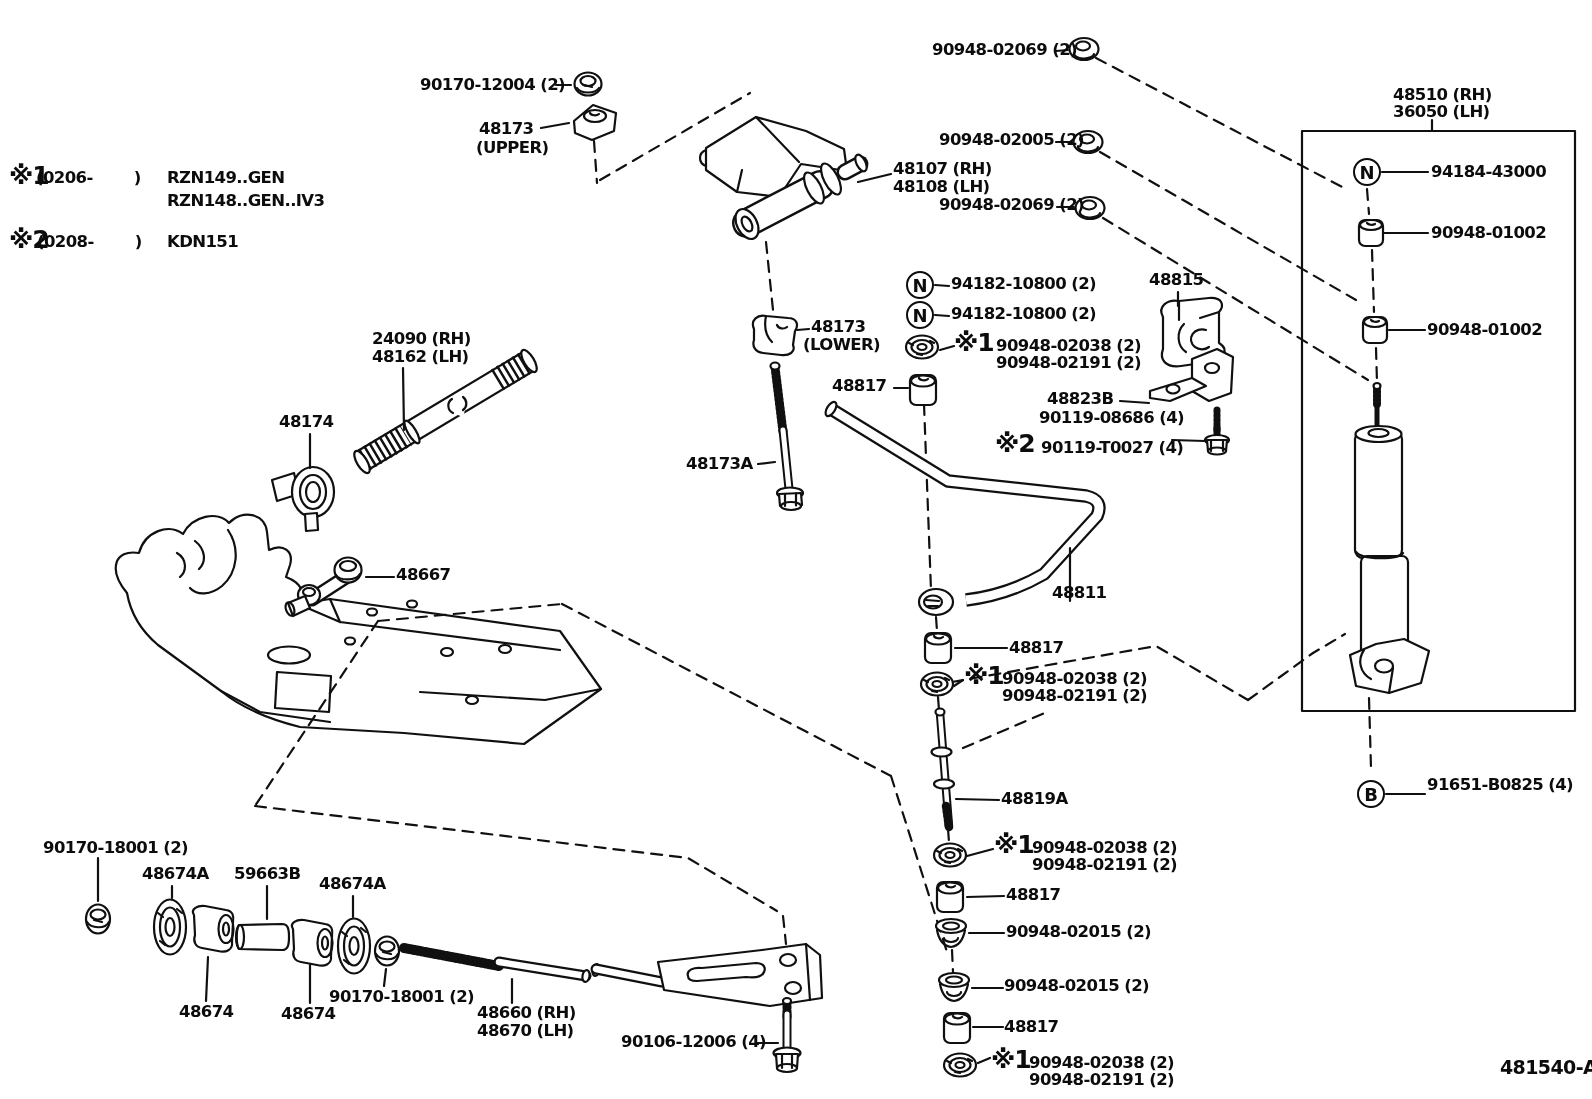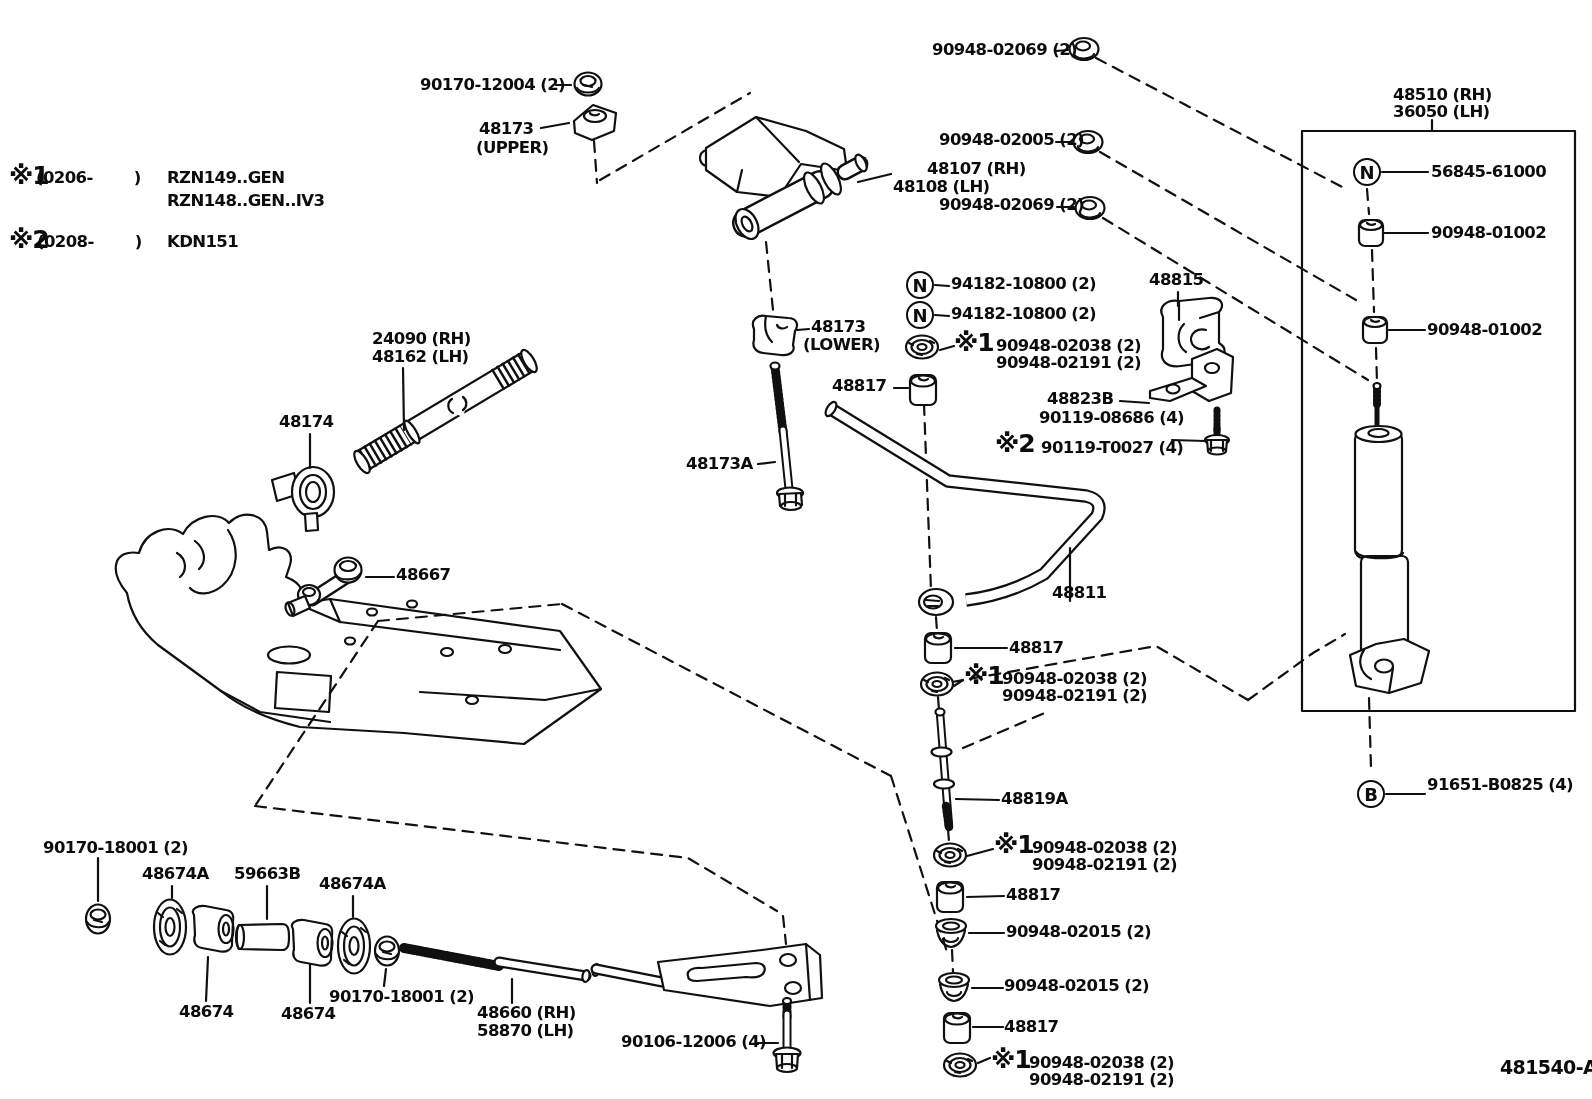--- a/index.html
+++ b/index.html
@@ -302,24 +302,24 @@
 <div class="lbl" style="left:37px;top:233px">(0208-        )</div>
 <div class="lbl" style="left:167px;top:233px">KDN151</div>
 
 <div class="lbl" style="left:420px;top:76px">90170-12004 (2)</div>
 <div class="lbl" style="left:479px;top:120px">48173</div>
 <div class="lbl" style="left:476px;top:139px">(UPPER)</div>
 <div class="lbl" style="left:932px;top:41px">90948-02069 (2)</div>
 <div class="lbl" style="left:1393px;top:86px">48510 (RH)</div>
 <div class="lbl" style="left:1393px;top:103px">36050 (LH)</div>
 <div class="lbl" style="left:939px;top:131px">90948-02005 (2)</div>
-<div class="lbl" style="left:927px;top:160px">48107 (RH)</div>
+<div class="lbl" style="left:893px;top:160px">48107 (RH)</div>
 <div class="lbl" style="left:893px;top:178px">48108 (LH)</div>
 <div class="lbl" style="left:939px;top:196px">90948-02069 (2)</div>
-<div class="lbl" style="left:1431px;top:163px">56845-61000</div>
+<div class="lbl" style="left:1431px;top:163px">94184-43000</div>
 <div class="lbl" style="left:1431px;top:224px">90948-01002</div>
 <div class="lbl" style="left:1427px;top:321px">90948-01002</div>
 <div class="lbl" style="left:951px;top:275px">94182-10800 (2)</div>
 <div class="lbl" style="left:951px;top:305px">94182-10800 (2)</div>
 <div class="lbl" style="left:1149px;top:271px">48815</div>
 <div class="lbl" style="left:811px;top:318px">48173</div>
 <div class="lbl" style="left:803px;top:336px">(LOWER)</div>
 <div class="lbl star" style="left:954px;top:330px">※1</div>
 <div class="lbl" style="left:996px;top:337px">90948-02038 (2)</div>
 <div class="lbl" style="left:996px;top:354px" actable="false">90948-02191 (2)</div>
@@ -351,17 +351,17 @@
 <div class="lbl" style="left:1029px;top:1071px">90948-02191 (2)</div>
 <div class="lbl" style="left:1427px;top:776px">91651-B0825 (4)</div>
 <div class="lbl" style="left:43px;top:839px">90170-18001 (2)</div>
 <div class="lbl" style="left:142px;top:865px">48674A</div>
 <div class="lbl" style="left:234px;top:865px">59663B</div>
 <div class="lbl" style="left:319px;top:875px">48674A</div>
 <div class="lbl" style="left:329px;top:988px">90170-18001 (2)</div>
 <div class="lbl" style="left:179px;top:1003px">48674</div>
 <div class="lbl" style="left:281px;top:1005px">48674</div>
 <div class="lbl" style="left:477px;top:1004px">48660 (RH)</div>
-<div class="lbl" style="left:477px;top:1022px">58870 (LH)</div>
+<div class="lbl" style="left:477px;top:1022px">48670 (LH)</div>
 <div class="lbl" style="left:621px;top:1033px">90106-12006 (4)</div>
 <div class="lbl code" style="left:1500px;top:1057px">481540-A</div>
 
 </div>
 
 </body></html>

